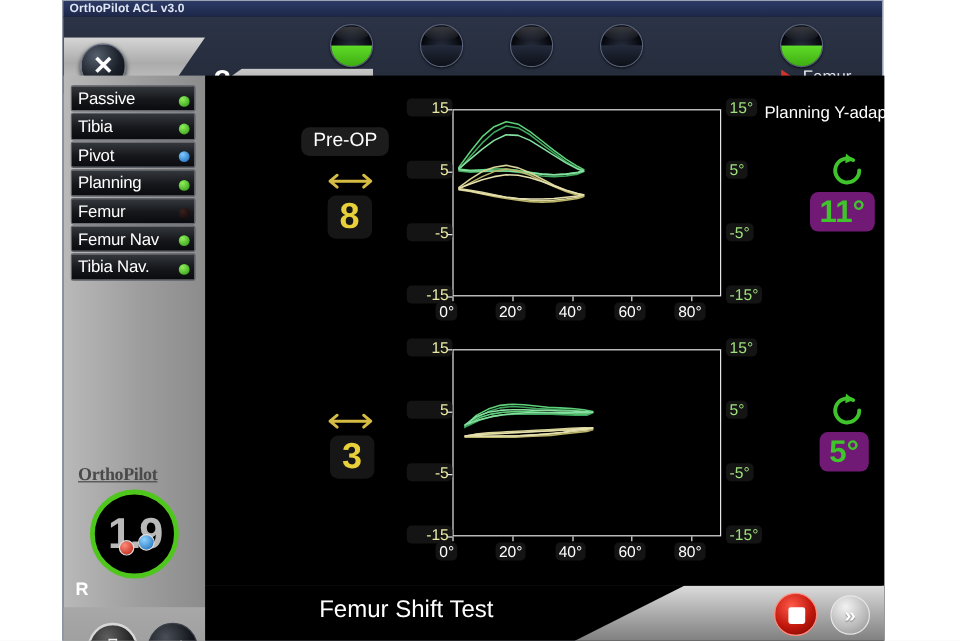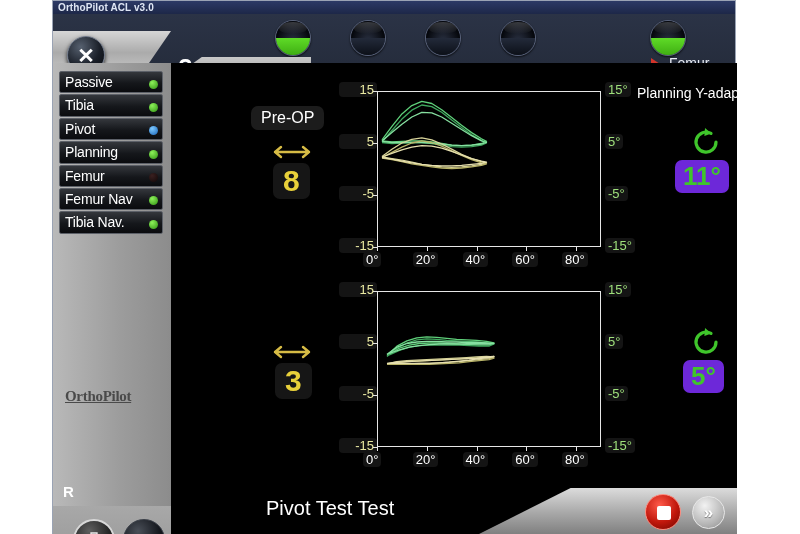--- a/index.html
+++ b/index.html
@@ -112,21 +112,21 @@
   .plot{position:absolute;border:1px solid #e6e6e6;box-sizing:border-box;background:#000;}
   .tick{position:absolute;font-size:13px;white-space:nowrap;
     background:#141414;border-radius:4px;padding:0 3px;}
   .tick.yl{color:#e9e9a2;}
   .tick.yr{color:#9fe07c;}
   .tick.xb{color:#ffffff;}
   .tickmark{position:absolute;background:#e6e6e6;}
 
   
   .ptxt{position:absolute;color:#fff;font-size:14px;white-space:nowrap;}
-  .greenval{position:absolute;background:#6d28d9;border-radius:7px;color:#3fc52b;
+  .greenval{position:absolute;background:#701a75;border-radius:7px;color:#3fc52b;
     font-size:26px;font-weight:bold;padding:1px 8px;box-sizing:border-box;}
   .roticon{position:absolute;color:#3fc52b;}
 
   
   .bottombar{position:absolute;left:118px;top:487px;width:566px;height:47px;background:#000;}
   .bottombar .title{position:absolute;left:95px;top:9px;font-size:20px;color:#fff;}
   .silverfoot{position:absolute;right:0;top:0;width:260px;height:47px;
     background:linear-gradient(180deg,#dcdcdc 0%,#a9a9a9 52%,#7e7e7e 100%);
     clip-path:polygon(36% 0,100% 0,100% 100%,0 100%);}
   .stopbtn{position:absolute;right:56px;top:6px;width:36px;height:36px;border-radius:50%;
@@ -221,20 +221,25 @@
             <div class="dot green"></div>
           </div>
           <div class="mi">
             <div class="lbl">Tibia Nav.</div>
             <div class="dot green"></div>
           </div>
         </div>
 
       <div class="logo-wrap">
         <div class="logo-txt">OrthoPilot</div>
+        <div class="logo-ball">
+          <div class="num">1.9</div>
+          <div class="d1"></div>
+          <div class="d2"></div>
+        </div>
         <div class="logo-r">R</div>
       </div>
 
       <div class="lbtns">
         <div class="rbtn trash">
           <div class="g">
             <svg width="18" height="20" viewBox="0 0 18 20">
               <path d="M2 5h14M6 5V3h6v2M4 5l1 13h8l1-13M7.5 8v8M10.5 8v8" stroke="#ececec" stroke-width="1.3" fill="none"></path>
             </svg>
           </div>
@@ -343,21 +348,21 @@
         <svg width="34" height="34" viewBox="0 0 34 34">
           <path d="M27 17a10 10 0 1 1-5-8.6" stroke="#3fc52b" stroke-width="3.2" fill="none" stroke-linecap="round"></path>
           <path d="M16 3l6.4 5.4-7 2.6z" fill="#3fc52b"></path>
         </svg>
       </div>
       <div class="greenval" style="left:512px;top:297px;">5°</div>
     </div>
 
     <div class="bottombar">
       <div class="silverfoot"></div>
-      <div class="title">Pivot Test Test</div>
+      <div class="title">Femur Shift Test</div>
       <div class="stopbtn">
         <div class="sq"></div>
       </div>
       <div class="ffbtn">
         <div class="g">»</div>
       </div>
     </div>
 
   </div>
 </div>

